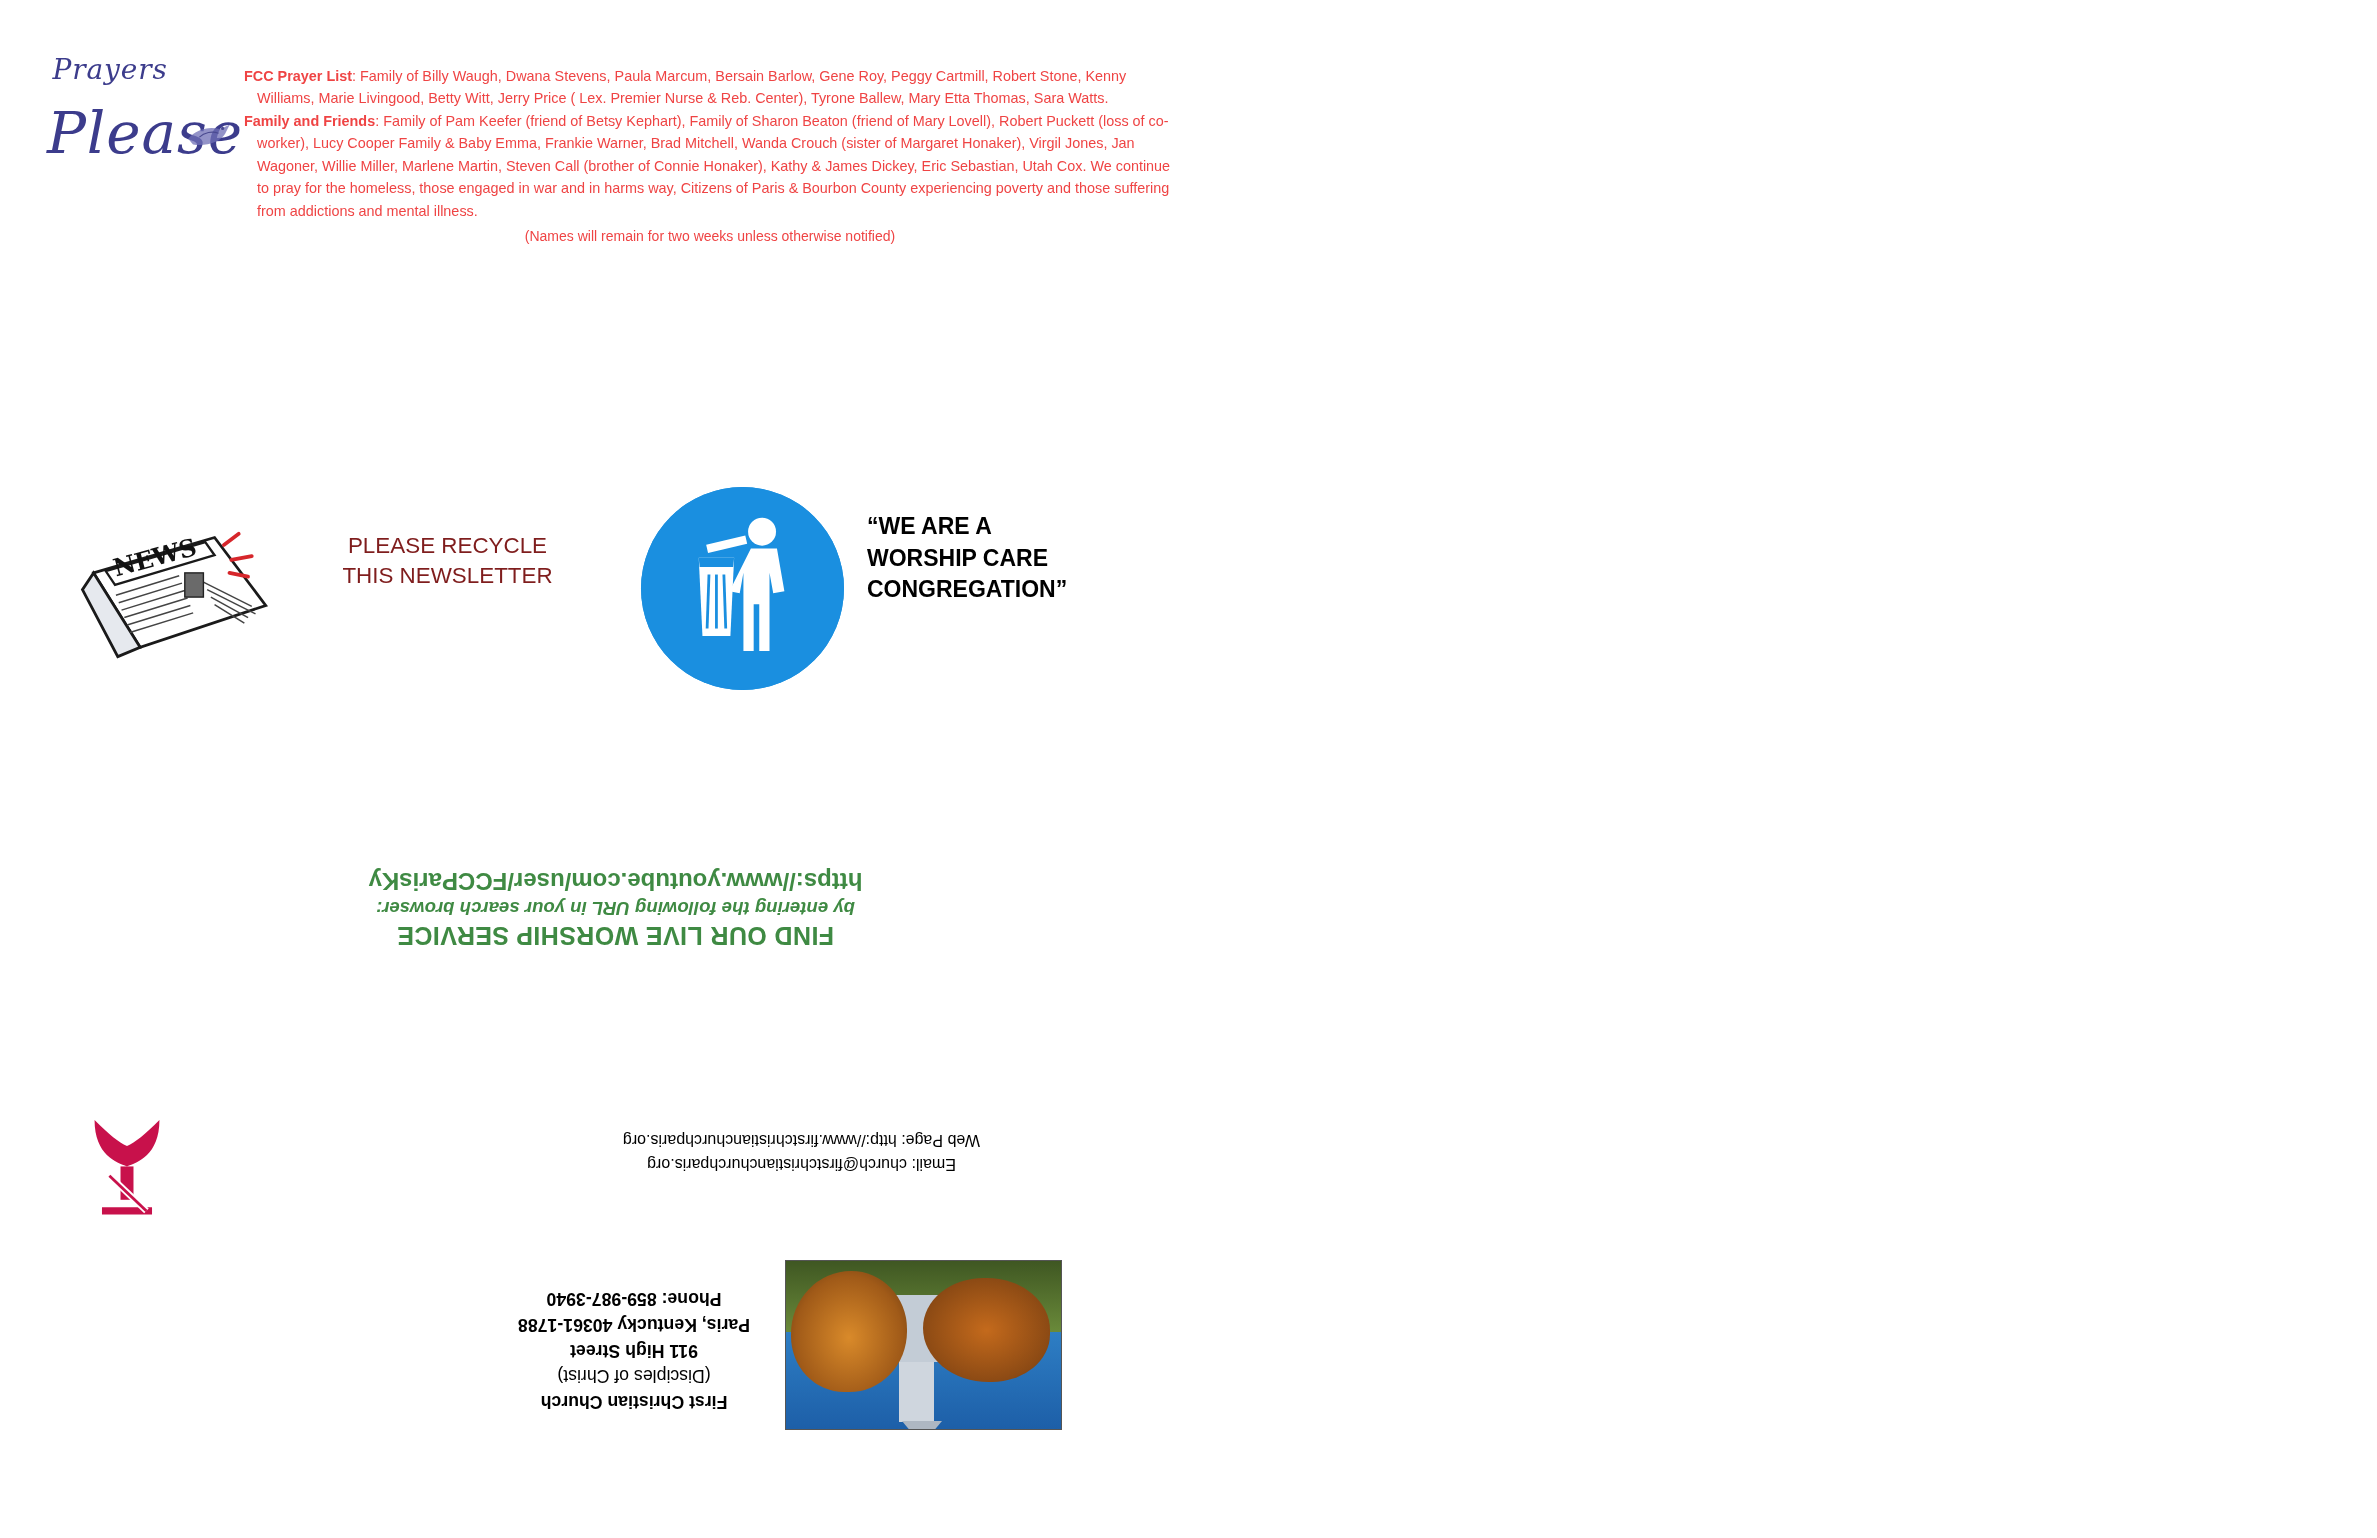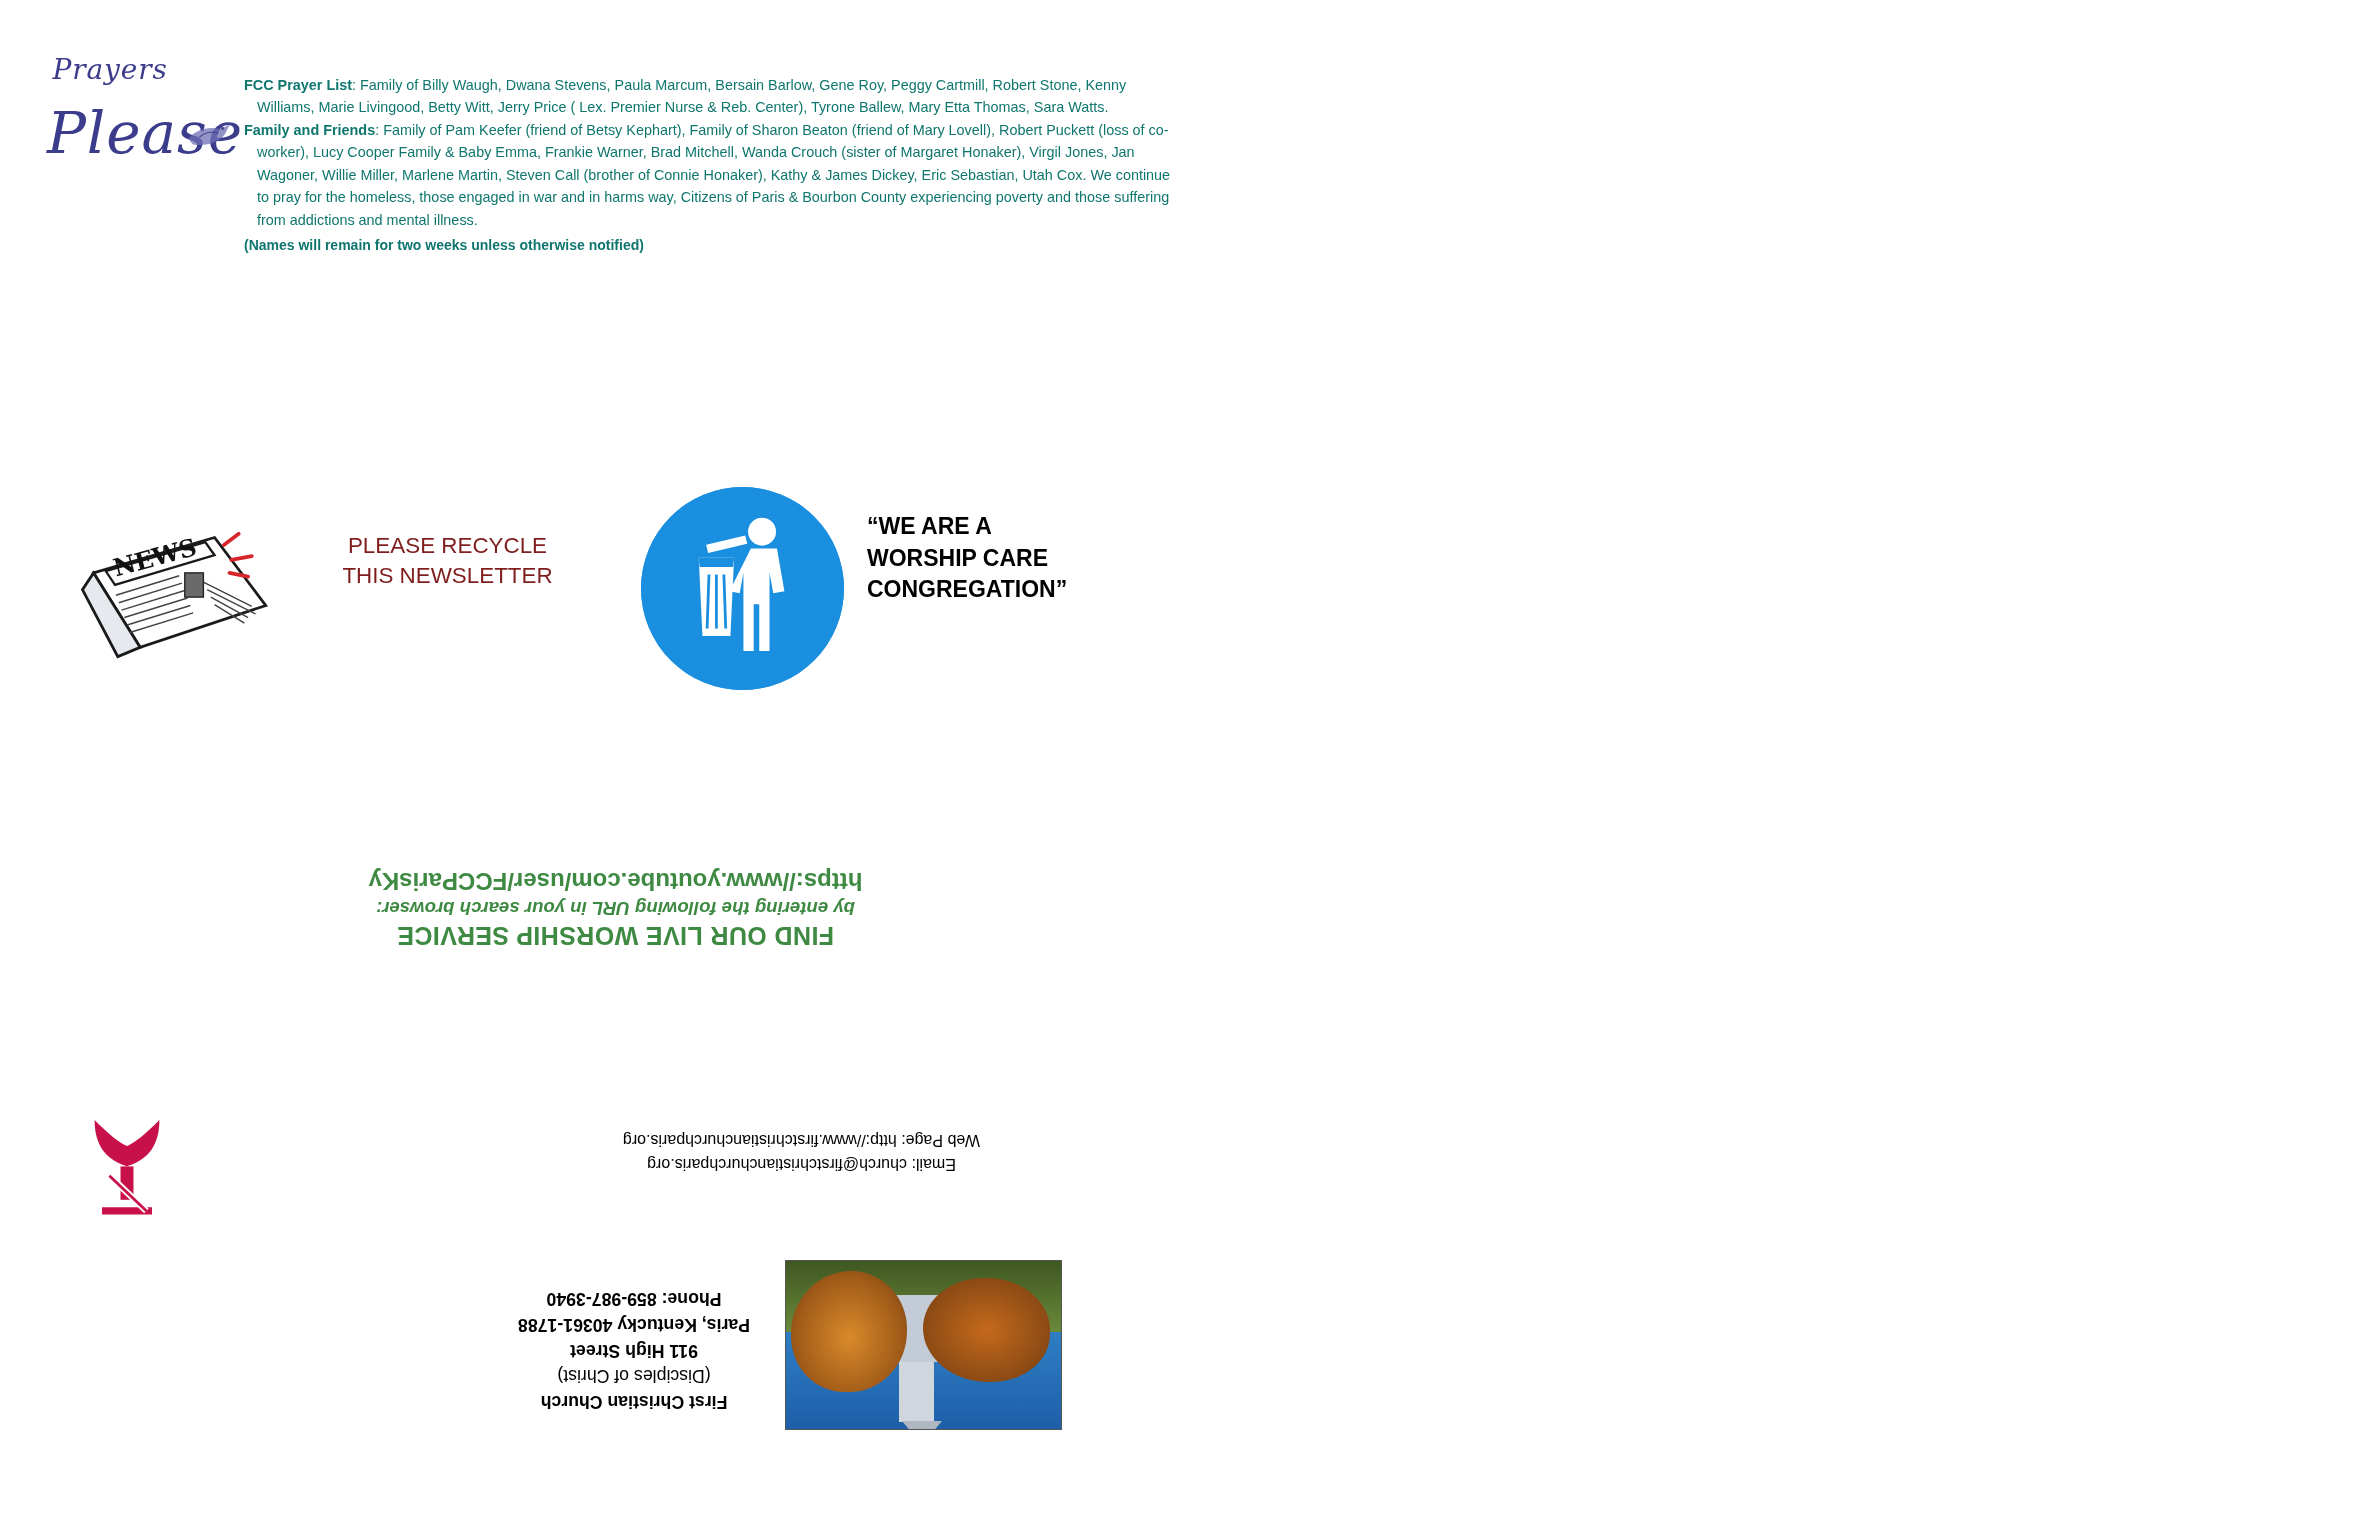--- a/index.html
+++ b/index.html
@@ -13,35 +13,35 @@
     position: relative;
     font-family: "Liberation Sans", sans-serif;
     color: #000000;
     overflow: hidden;
   }
 
   
   #prayer-block {
     position: absolute;
     left: 244px;
-    top: 74px;
+    top: 65px;
     width: 932px;
     font-size: 14.4px;
     line-height: 1.56;
-    color: #0f766e;
+    color: #ef4444;
   }
   #prayer-block p { margin: 0; }
   .hang {
     padding-left: 13px;
     text-indent: -13px;
   }
   .bold { font-weight: bold; }
   .note {
-    font-weight: bold;
-    text-align: left;
+    font-weight: normal;
+    text-align: center;
     margin-top: 3.7px !important;
     font-size: 14px;
   }
 
   
   #prayers-logo {
     position: absolute;
     left: 45px;
     top: 51px;
     width: 191px;

